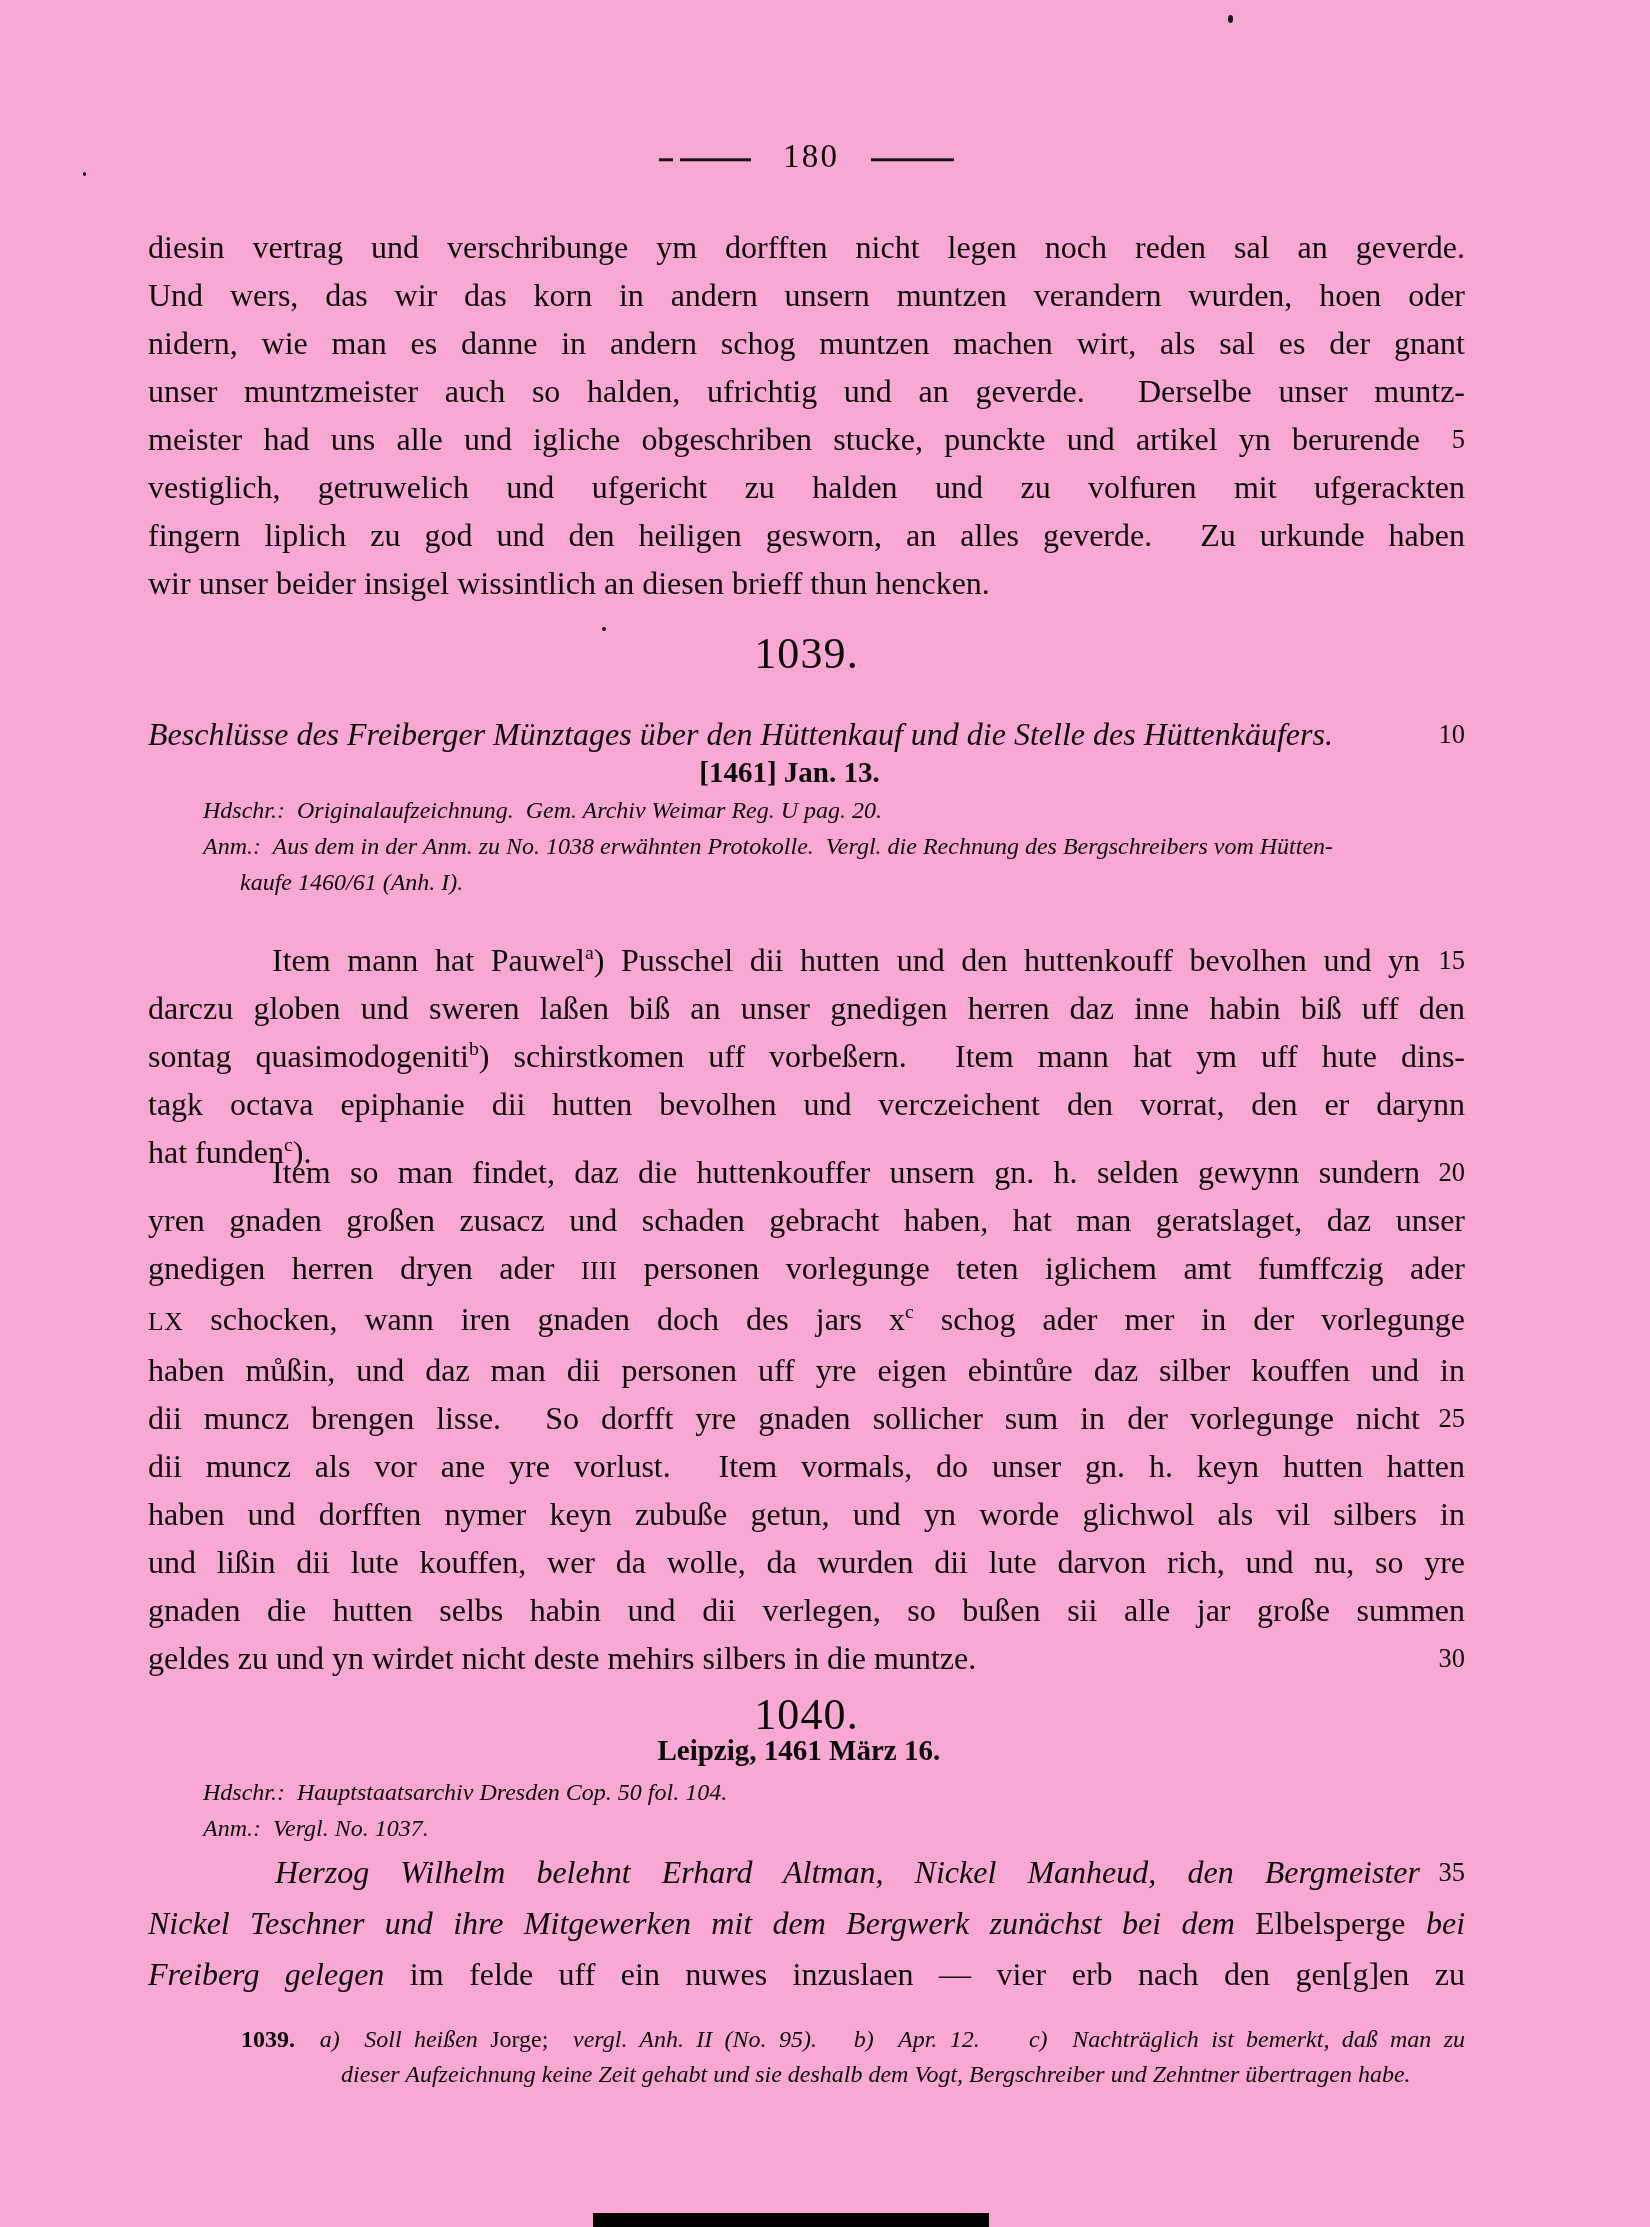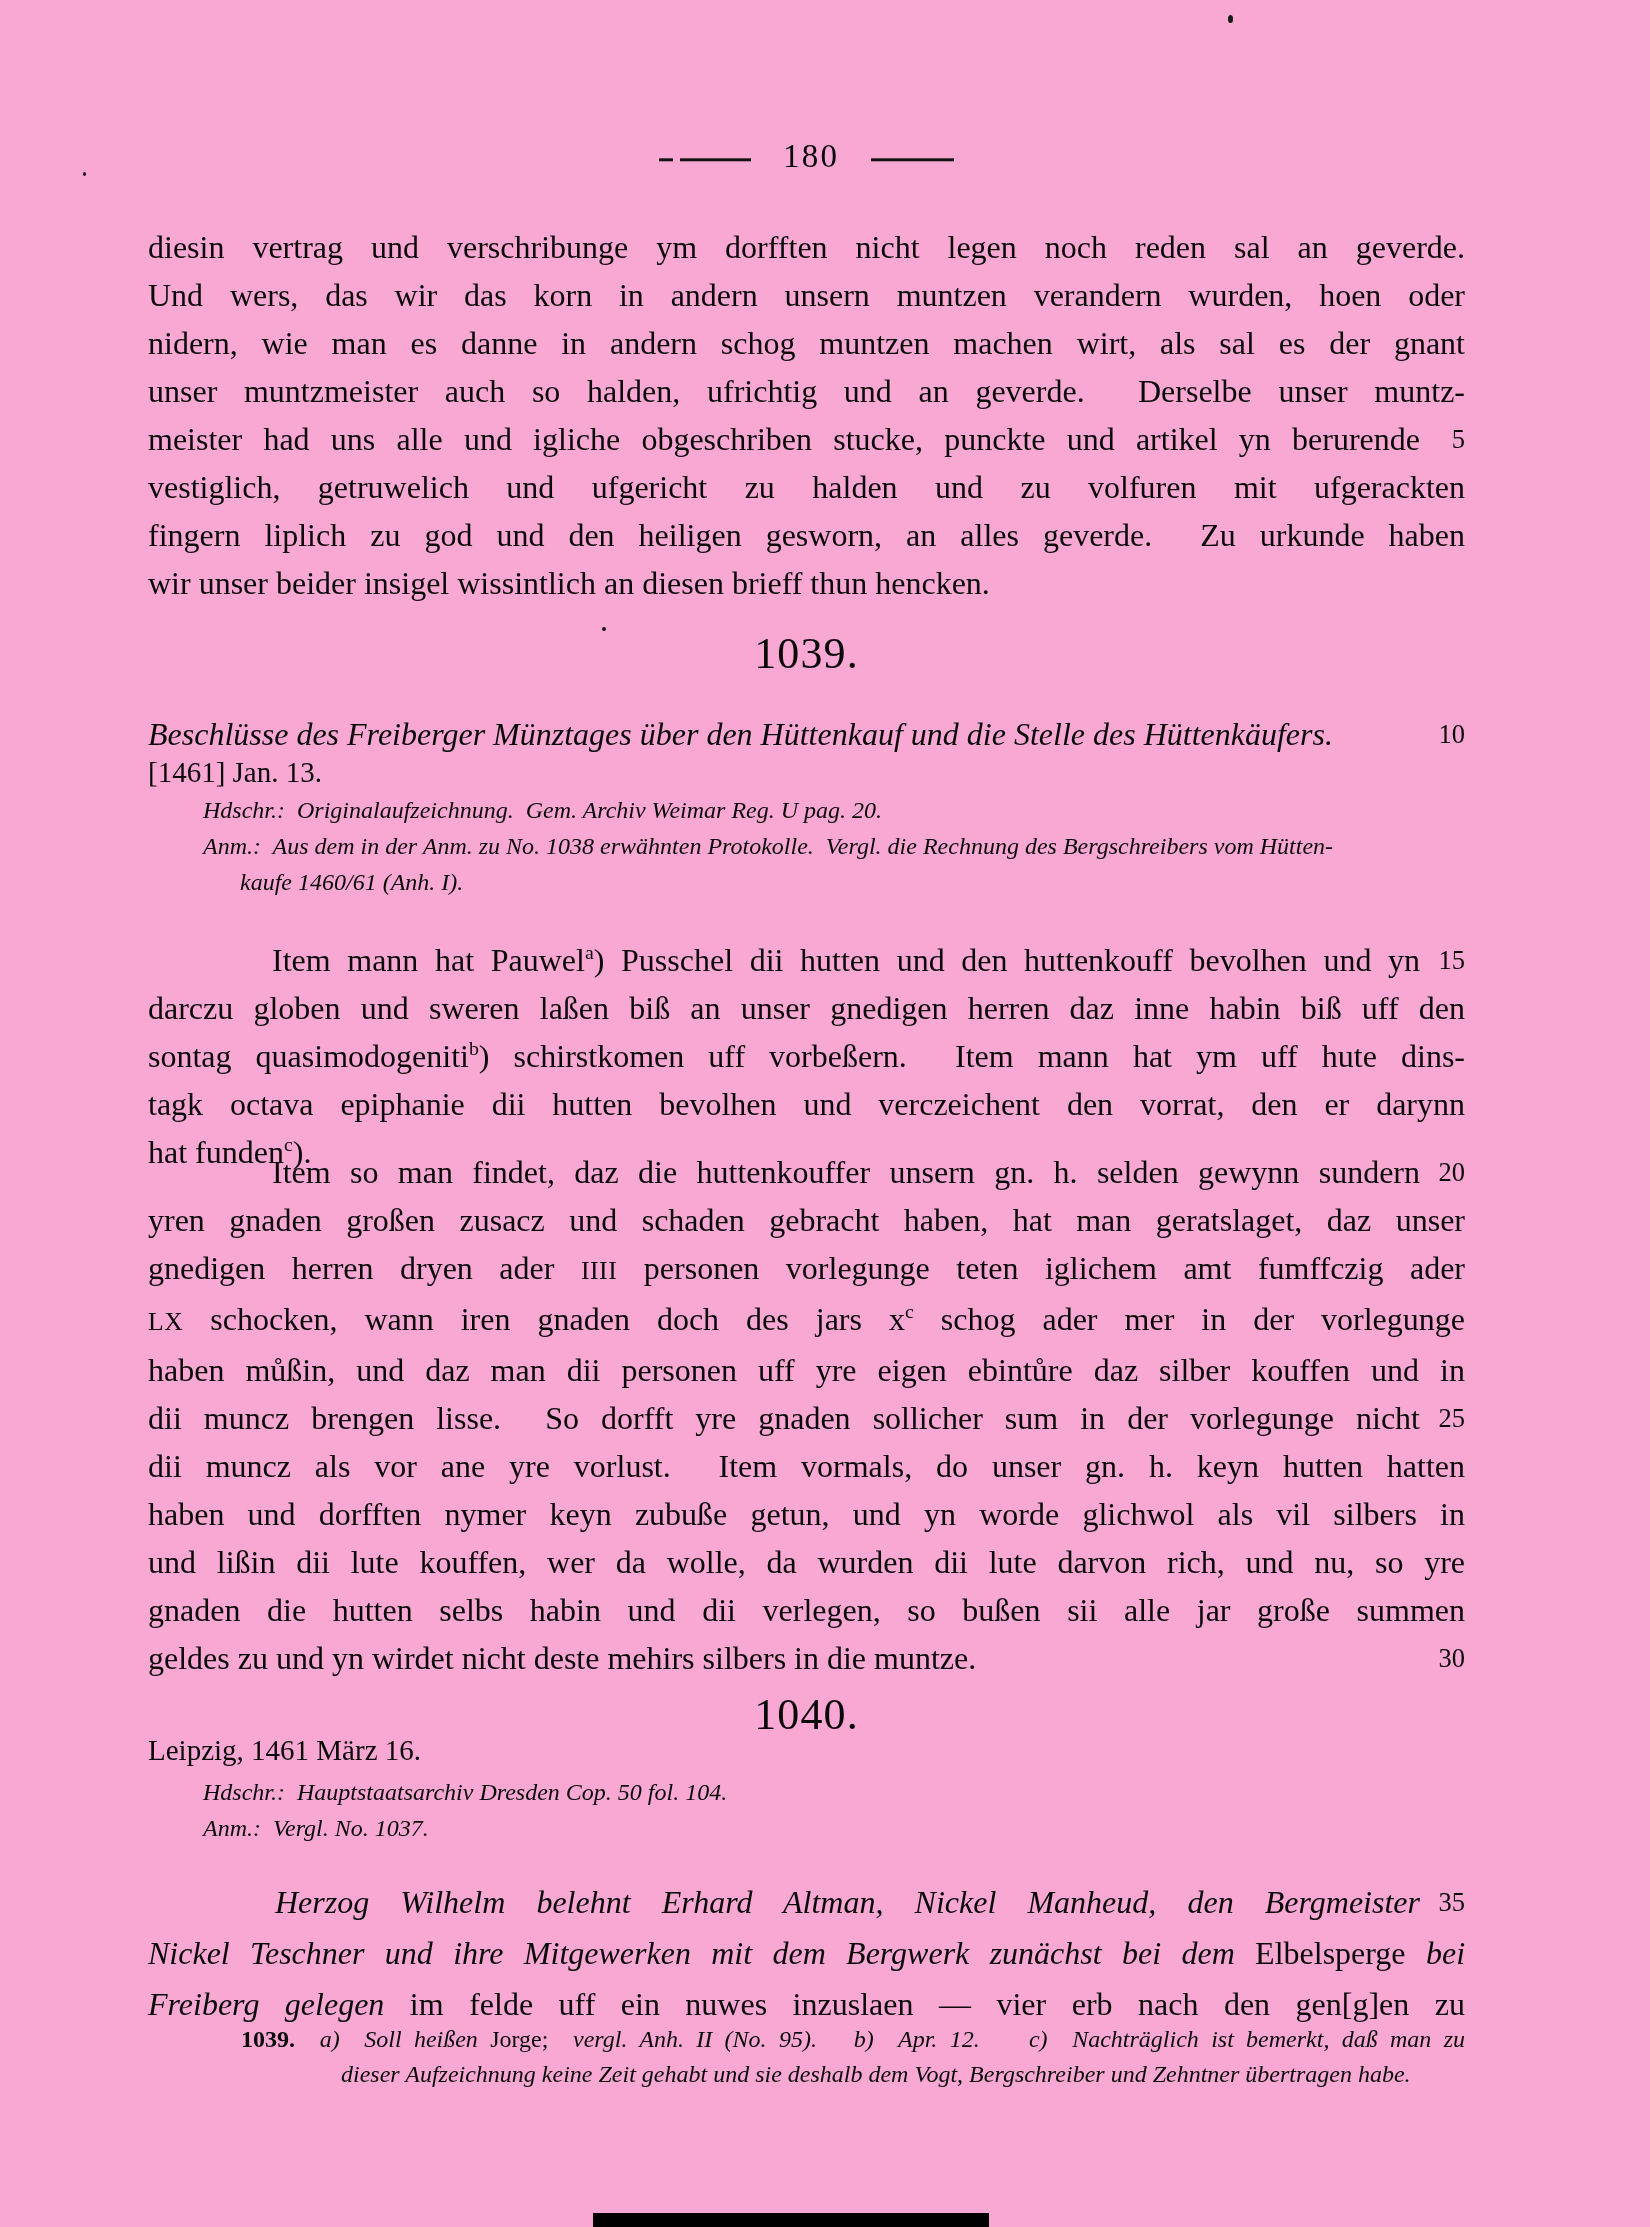--- a/index.html
+++ b/index.html
@@ -32,30 +32,30 @@
   .para0   { top:223px; }
   .p1039a  { top:936px; }
   .p1039b  { top:1148px; }
 
   .docnum { text-align:center; font-size:44px; letter-spacing:1.1px; margin:0; font-weight:normal; }
   .num1039 { top:628px; }
   .num1040 { top:1689px; }
 
   .regest1039 { top:710px; font-size:32px; line-height:48px; font-style:italic; }
 
-  .dateline { font-weight:normal; font-size:29px; text-align:left; }
+  .dateline { font-weight:bold; font-size:29px; text-align:center; }
   .date1039 { top:756px; padding-right:34px; box-sizing:border-box; }
   .date1040 { top:1734px; padding-right:15.4px; box-sizing:border-box; }
 
   .sources { font-size:24px; line-height:36px; font-style:italic; padding-left:55px; box-sizing:border-box; --indent:37px; }
   .sources .line { text-align:right; text-align-last:left; }
   .sources1039 { top:792px; }
   .sources1040 { top:1774px; }
 
-  .regest1040 { top:1847px; font-size:32px; line-height:51px; font-style:normal;margin-top:30px; --indent:127px; }
+  .regest1040 { top:1847px; font-size:32px; line-height:51px; font-style:normal; --indent:127px; }
 
   .footnotes {
     position:absolute; left:241px; width:1224px; top:2022px;
     font-size:24px; line-height:35px;
   }
   .footnotes .fn2 { text-indent:100px; }
 
   sup { font-size:0.62em; line-height:0; vertical-align:super; }
   .sc { font-size:0.8em; letter-spacing:0.6px; }
 

